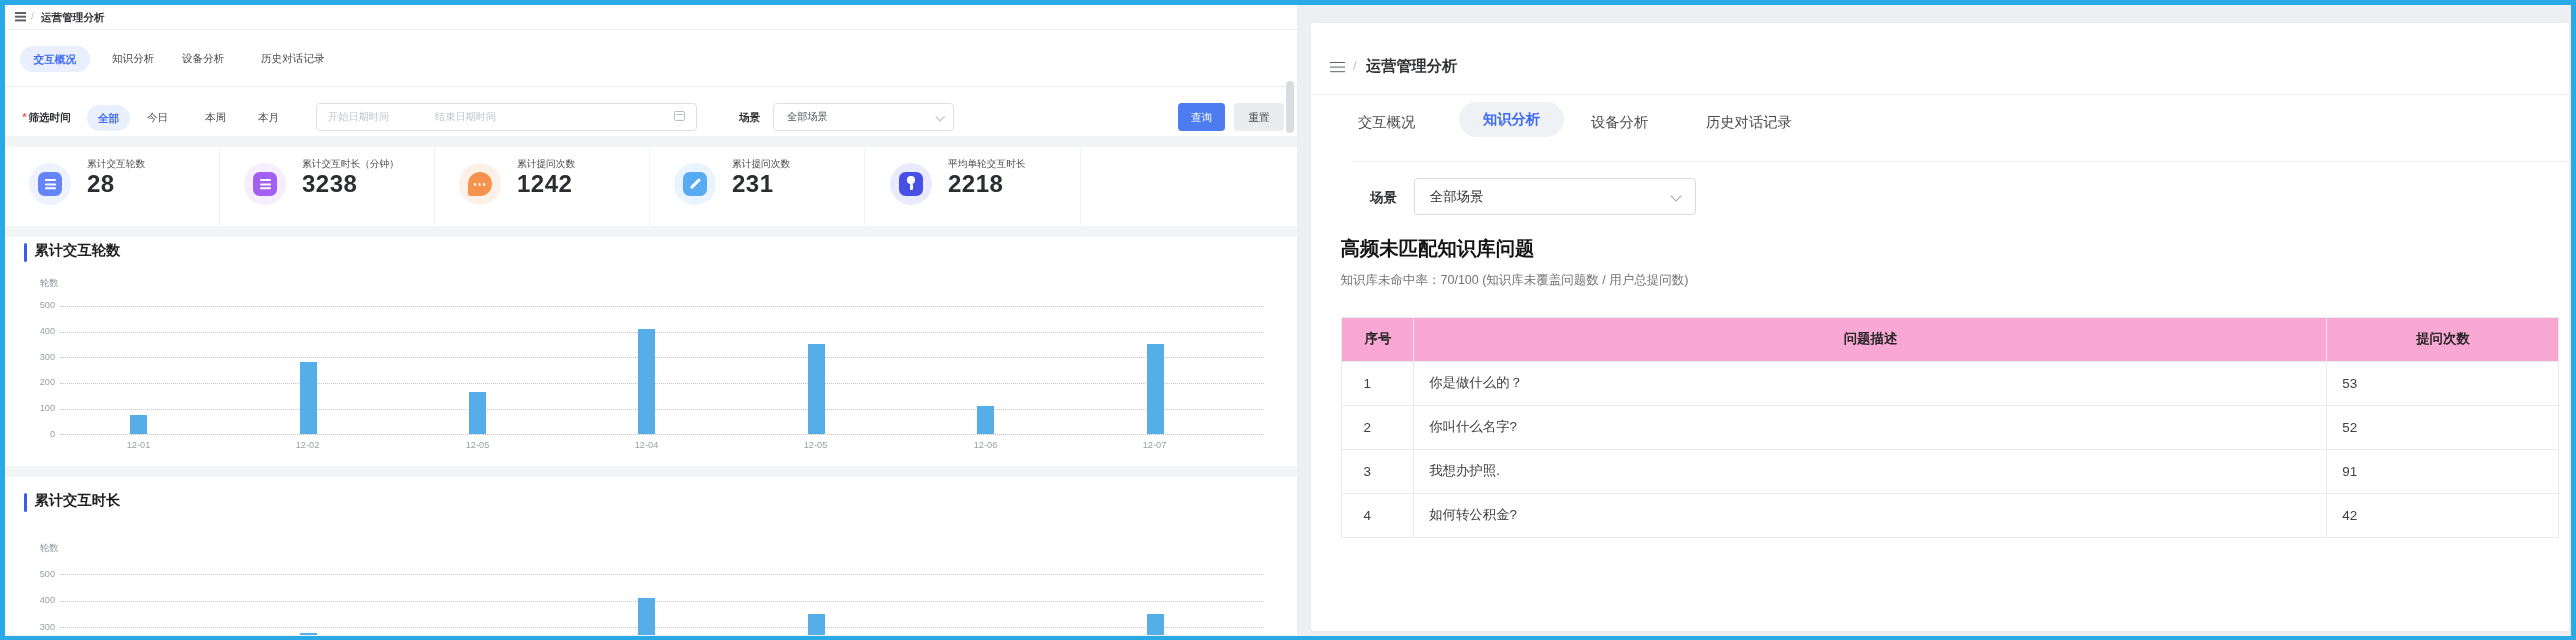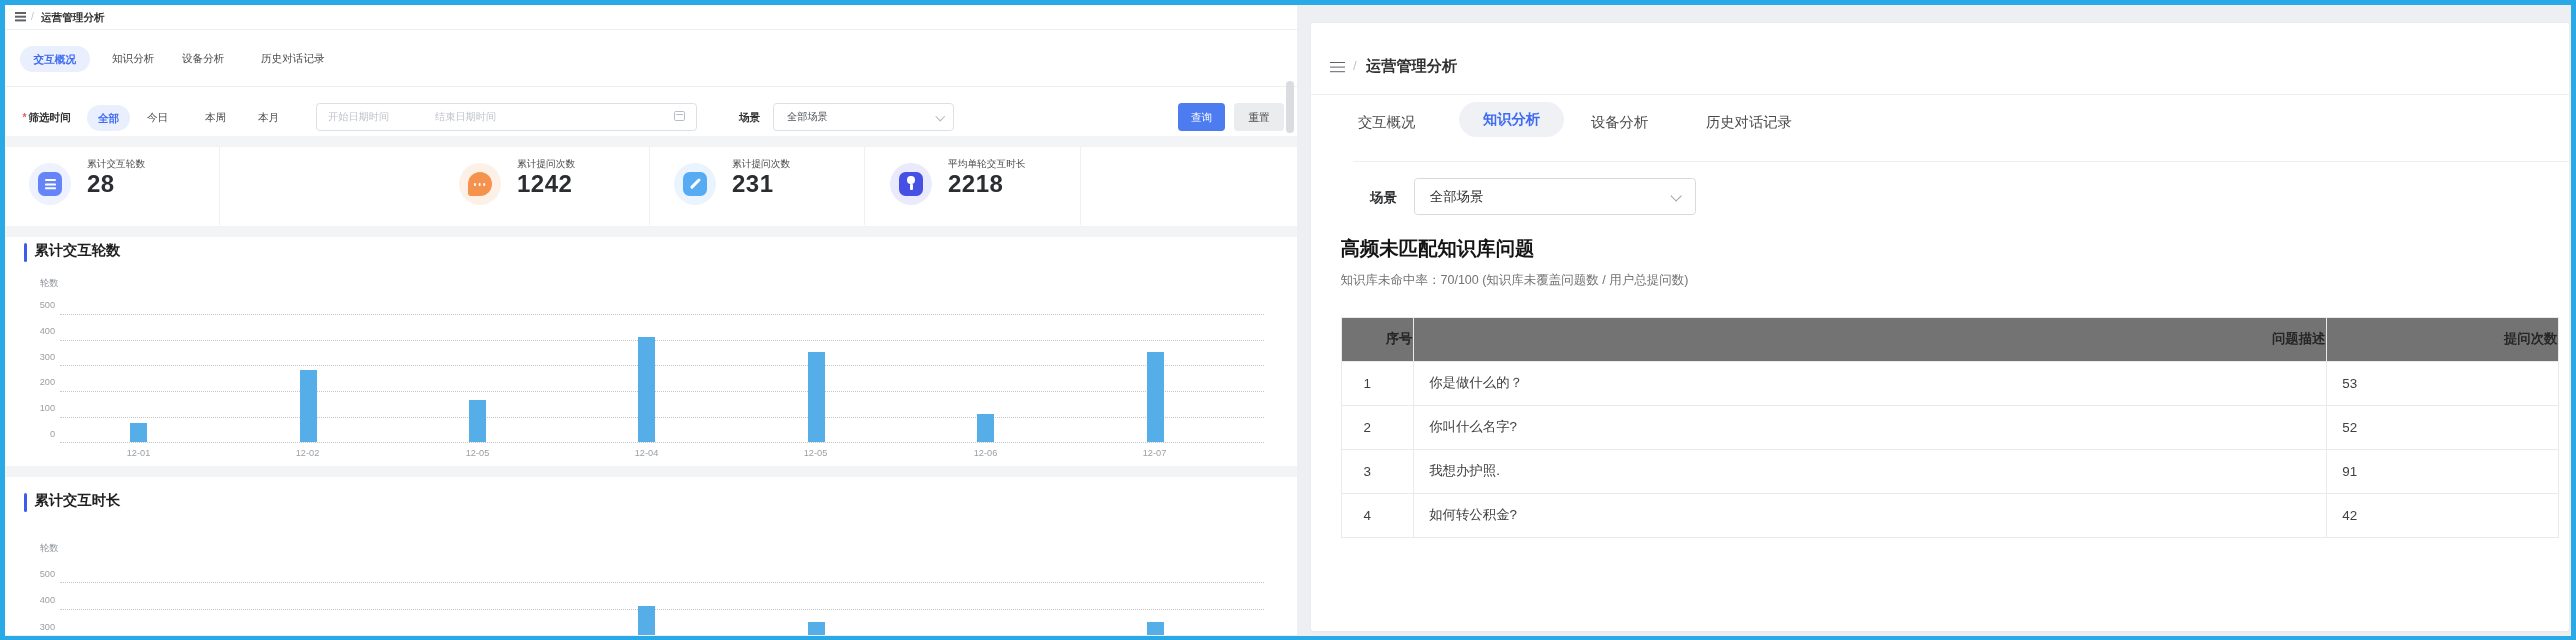--- a/index.html
+++ b/index.html
@@ -54,21 +54,21 @@
                  transform:rotate(45deg);}
   .g-pin::before{content:"";position:absolute;left:8.3px;top:4.6px;width:7.4px;height:7.4px;border-radius:50%;background:#fff;}
   .g-pin::after{content:"";position:absolute;left:10.6px;top:12px;width:2.8px;height:6.5px;background:#fff;border-radius:0.9px;}
   .stat-label{position:absolute;left:82px;top:11px;font-size:9.7px;color:#4a4a4a;white-space:nowrap;}
   .stat-value{position:absolute;left:82px;top:23px;font-size:24px;font-weight:700;color:#2b2d31;letter-spacing:0.5px;}
 
   .chart-sec{position:absolute;left:0;width:100%;background:#fff;overflow:hidden;}
   .mark{position:absolute;left:18.5px;width:3.7px;height:19.4px;border-radius:1.8px;background:#3a5df0;}
   .c-title{position:absolute;left:29.5px;font-size:14.3px;font-weight:700;color:#1f1f1f;}
   .ylab{position:absolute;left:35px;font-size:9.2px;color:#8d9399;}
-  .plot{position:absolute;left:55px;top:8px;width:1204px;height:100%;}
+  .plot{position:absolute;left:55px;top:0;width:1204px;height:100%;}
   .gridline{position:absolute;left:0;width:100%;height:0;border-top:0.9px dotted #c4c6ca;}
   .ytick{position:absolute;left:13px;width:37px;text-align:right;font-size:9.2px;color:#9aa0a6;}
   .bar{position:absolute;width:16.6px;}
   .xlab{position:absolute;width:55px;text-align:center;font-size:9.2px;color:#9aa0a6;}
   .scrollthumb{position:absolute;left:1281px;top:76px;width:8.3px;height:52px;border-radius:3.7px;background:#dadcdf;cursor:pointer;}
 
   
   .rcard{position:absolute;left:1306px;top:17.5px;width:1258px;height:608px;background:#fff;border-radius:2.8px;
          box-shadow:0 0.9px 2.8px rgba(0,0,0,0.04);overflow:hidden;}
   .r-header{position:absolute;left:0;top:0;width:100%;height:72px;border-bottom:0.9px solid #eceef1;}
@@ -79,21 +79,21 @@
                 color:#3e6bf2;font-weight:700;text-align:center;line-height:35px;}
   .r-tabdiv{position:absolute;left:42px;right:0;top:138px;border-top:0.9px solid #eceef1;}
   .r-scenelabel{position:absolute;left:59px;top:166px;font-size:13.4px;font-weight:700;color:#303133;}
   .r-select{position:absolute;left:103px;top:155px;width:282px;height:37px;border:0.9px solid #d9d9d9;border-radius:3.7px;background:#fff;cursor:pointer;}
   .r-selval{position:absolute;left:14.8px;top:0;line-height:35px;font-size:13.4px;color:#303133;}
   .r-chev{position:absolute;right:14.8px;top:13px;width:8.3px;height:8.3px;border-right:1.4px solid #9aa0a6;
           border-bottom:1.4px solid #9aa0a6;transform:rotate(45deg);}
   .r-heading{position:absolute;left:29.5px;top:212px;font-size:19.4px;font-weight:700;color:#141414;}
   .r-sub{position:absolute;left:29.5px;top:249px;font-size:12.5px;color:#737373;}
   table.kb{position:absolute;left:29.5px;top:294px;width:1217px;border-collapse:collapse;table-layout:fixed;}
-  table.kb th{background:#737373;height:44px;font-size:13.4px;font-weight:700;color:#262626;text-align:right;
+  table.kb th{background:#f9a8d4;height:44px;font-size:13.4px;font-weight:700;color:#262626;text-align:center;
               padding:0 0 0 2px;border:0.9px solid #e9eaec;}
   table.kb td{height:44px;font-size:13.4px;color:#404040;padding:0 0 0 15.7px;border:0.9px solid #e9eaec;background:#fff;}
   table.kb td.idx{padding-left:22px;}
 </style>
 </head>
 <body>
 
 <div class="screen">
 
   <div class="lpanel">
@@ -136,20 +136,27 @@
 
     <div class="strip" style="top:131px;"></div>
 
     <div class="statsrow">
       <div class="stat-card c1" style="left:0;">
         <span class="stat-halo">
             <span class="sq g-doc"></span>
           </span>
         <span class="stat-label">累计交互轮数</span>
         <span class="stat-value">28</span>
+      </div>
+      <div class="stat-card c2" style="left:215px;">
+        <span class="stat-halo">
+            <span class="sq g-doc"></span>
+          </span>
+        <span class="stat-label">累计交互时长（分钟）</span>
+        <span class="stat-value">3238</span>
       </div>
       <div class="stat-card c3" style="left:430px;">
         <span class="stat-halo">
             <span class="sq g-dots"></span>
           </span>
         <span class="stat-label">累计提问次数</span>
         <span class="stat-value">1242</span>
       </div>
       <div class="stat-card c4" style="left:645px;">
         <span class="stat-halo">

